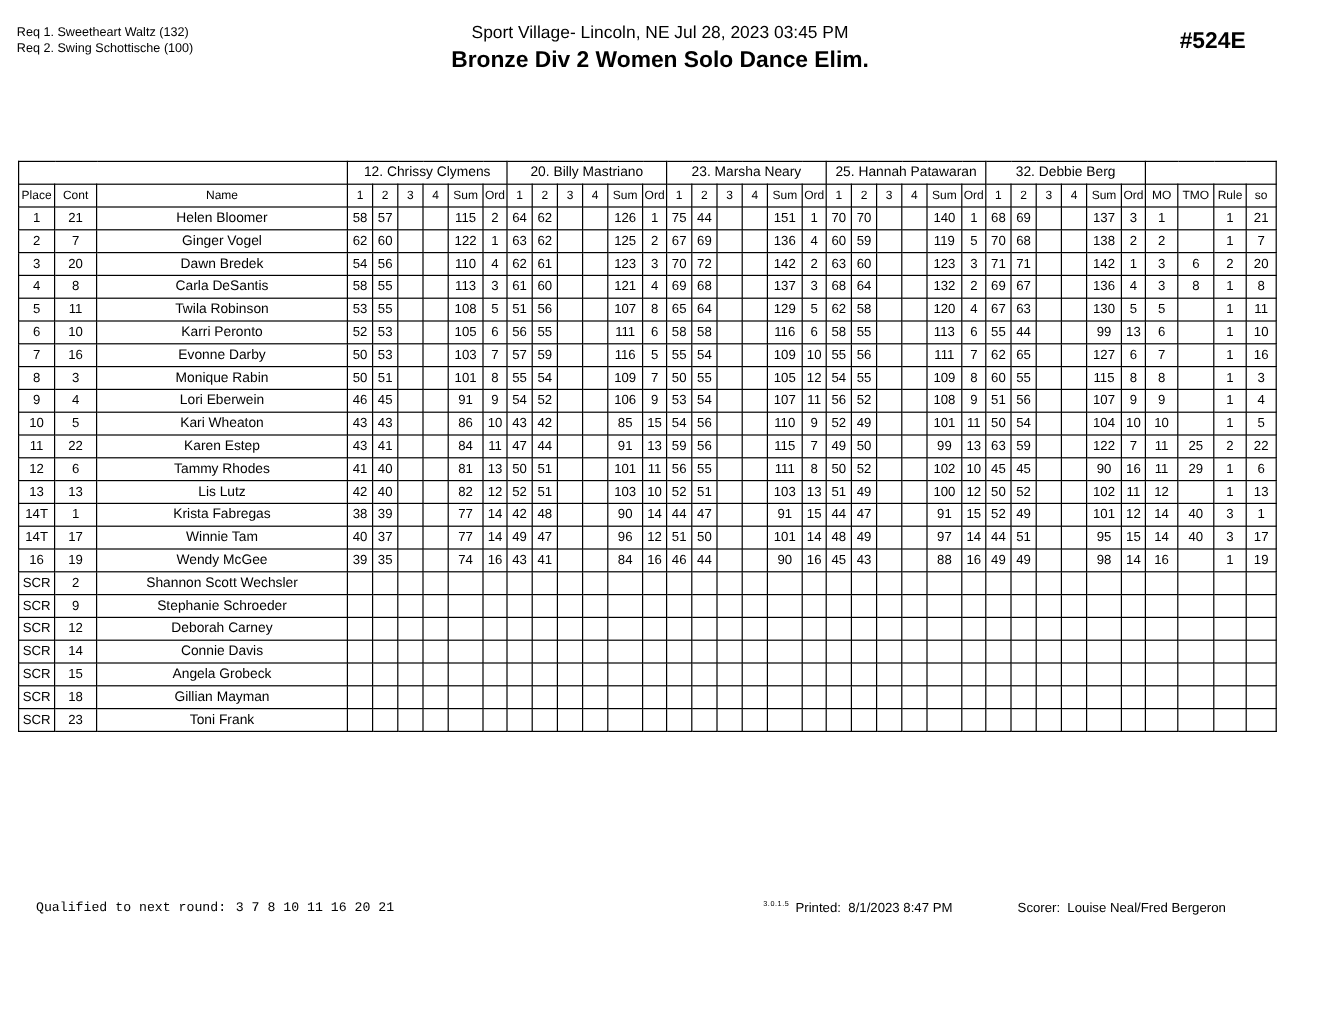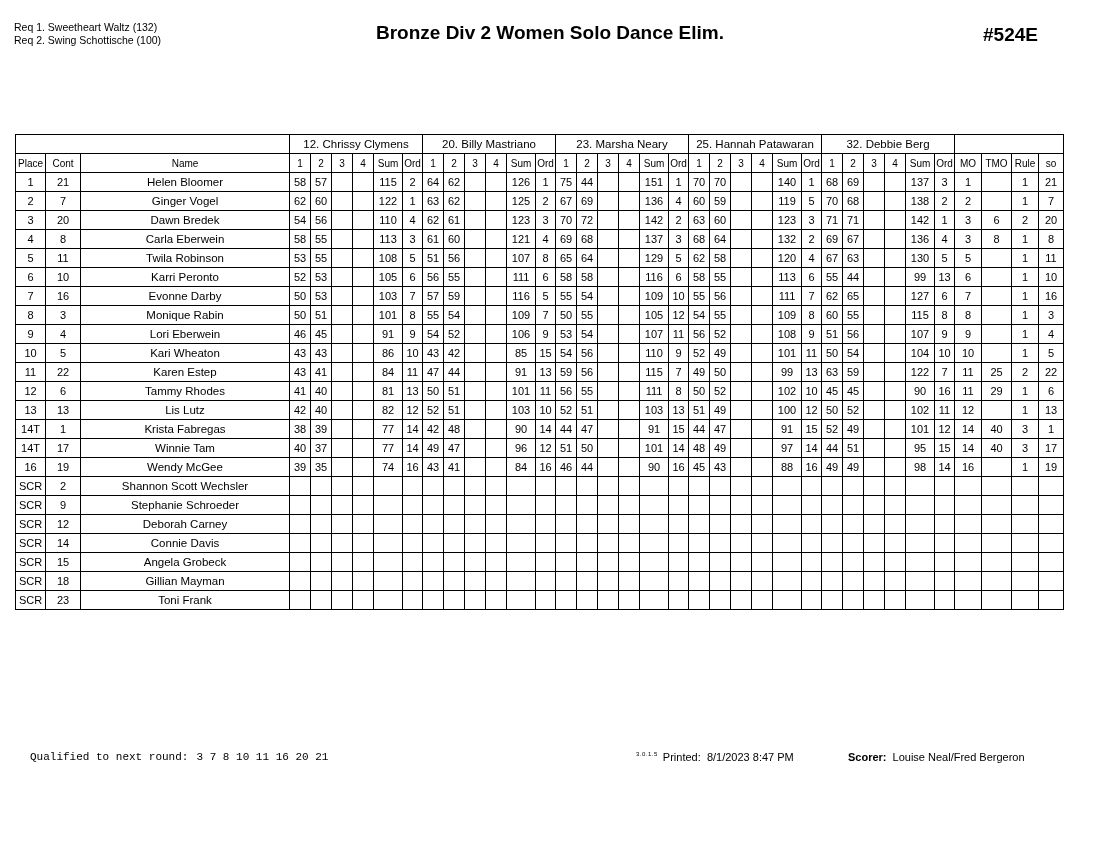--- a/index.html
+++ b/index.html
@@ -170,31 +170,32 @@
     vertical-align: super;
     margin-right: 5px;
     letter-spacing: 0.5px;
   }
   #scorer {
     position: absolute;
     left: 848px;
     top: 3px;
     white-space: nowrap;
   }
-  #scorer .s-lbl { margin-right: 6px; font-weight: bold; }
+  #scorer .s-lbl { margin-right: 6px; }
 </style>
 </head>
 <body>
 
 <div id="req-block">
     <div class="req-line"><span class="req-lbl">Req  1.</span><span> Sweetheart Waltz (132)</span></div>
     <div class="req-line"><span class="req-lbl">Req  2.</span><span> Swing Schottische (100)</span></div>
   </div>
 
 <div id="title-block">
+  <div id="title-venue">Sport Village- Lincoln, NE  Jul 28, 2023  03:45 PM</div>
   <div id="title-event">Bronze Div 2 Women Solo Dance Elim.</div>
 </div>
 <div id="event-number">#524E</div>
 
 <table id="score-table">
   <colgroup id="score-colgroup">
       <col class="c-place">
       <col class="c-cont">
       <col class="c-name">
       <col class="c-sc">
@@ -396,21 +397,21 @@
         <td class="num">142</td>
         <td class="ord">1</td>
         <td class="num">3</td>
         <td class="num">6</td>
         <td class="num">2</td>
         <td class="num">20</td>
       </tr>
       <tr class="top8">
         <td class="num">4</td>
         <td class="num">8</td>
-        <td class="nm">Carla Eberwein</td>
+        <td class="nm">Carla DeSantis</td>
         <td class="num">58</td>
         <td class="num">55</td>
         <td class="num"></td>
         <td class="num"></td>
         <td class="num">113</td>
         <td class="ord">3</td>
         <td class="num">61</td>
         <td class="num">60</td>
         <td class="num"></td>
         <td class="num"></td>

